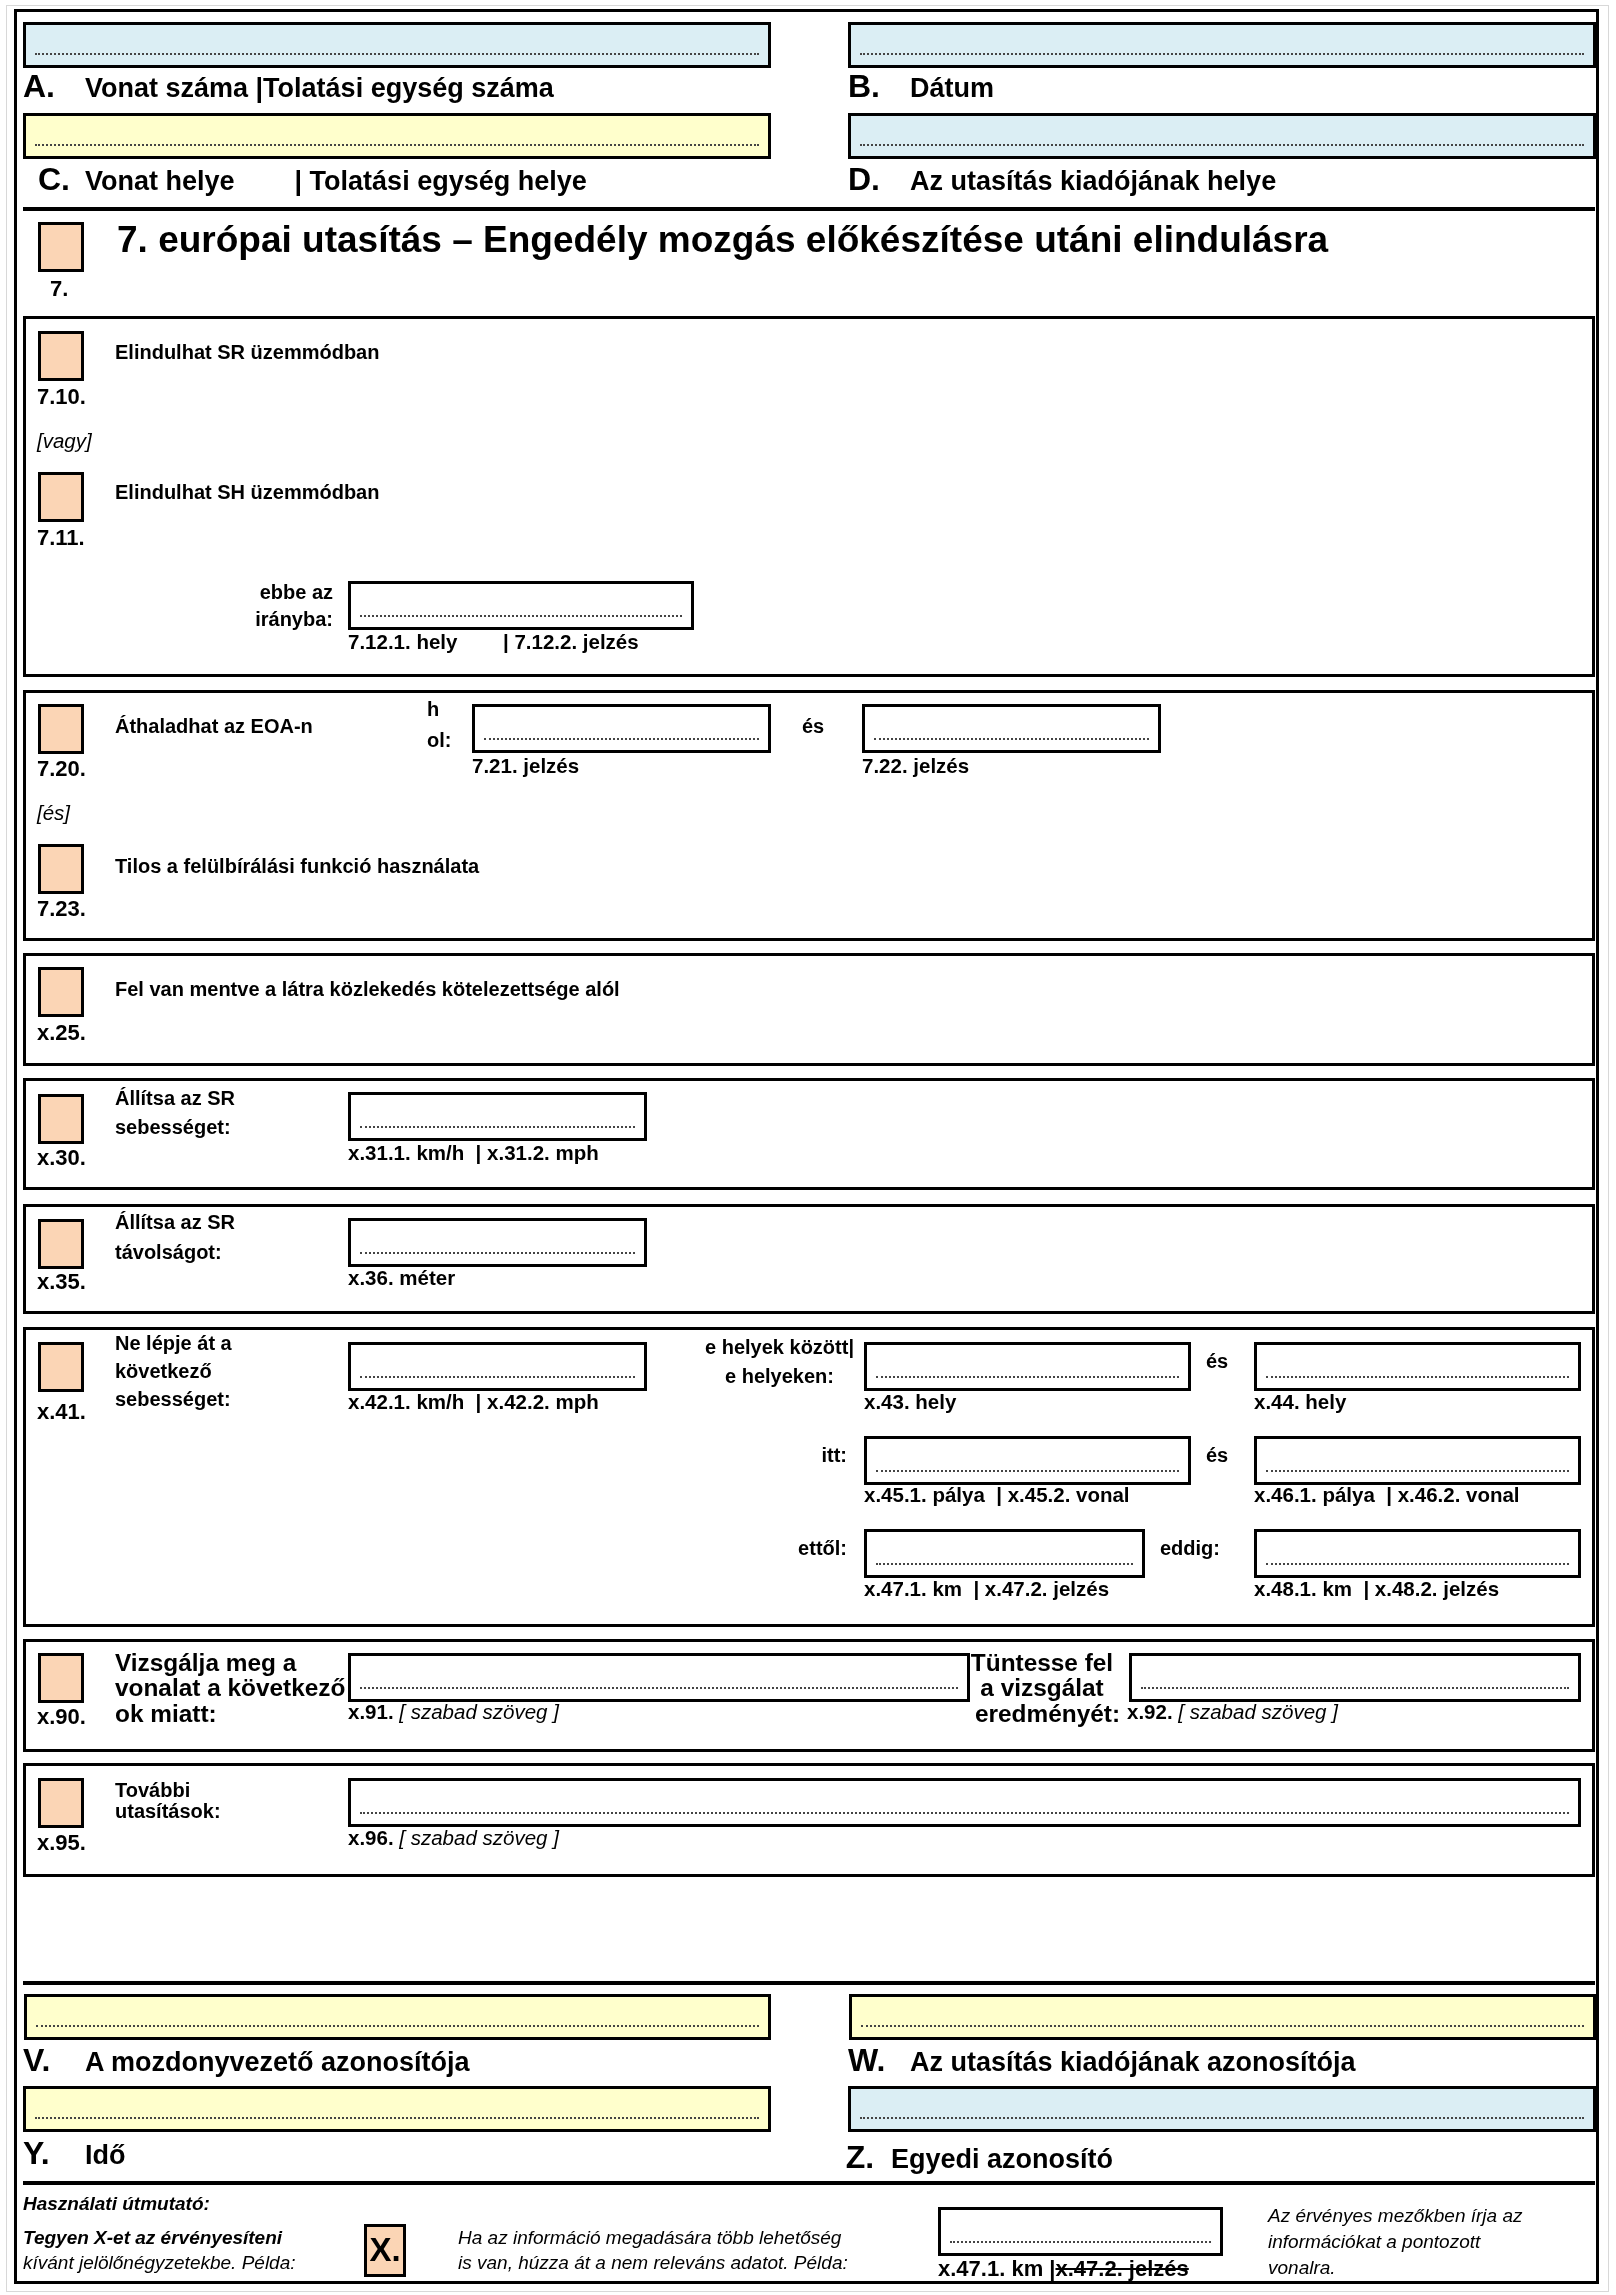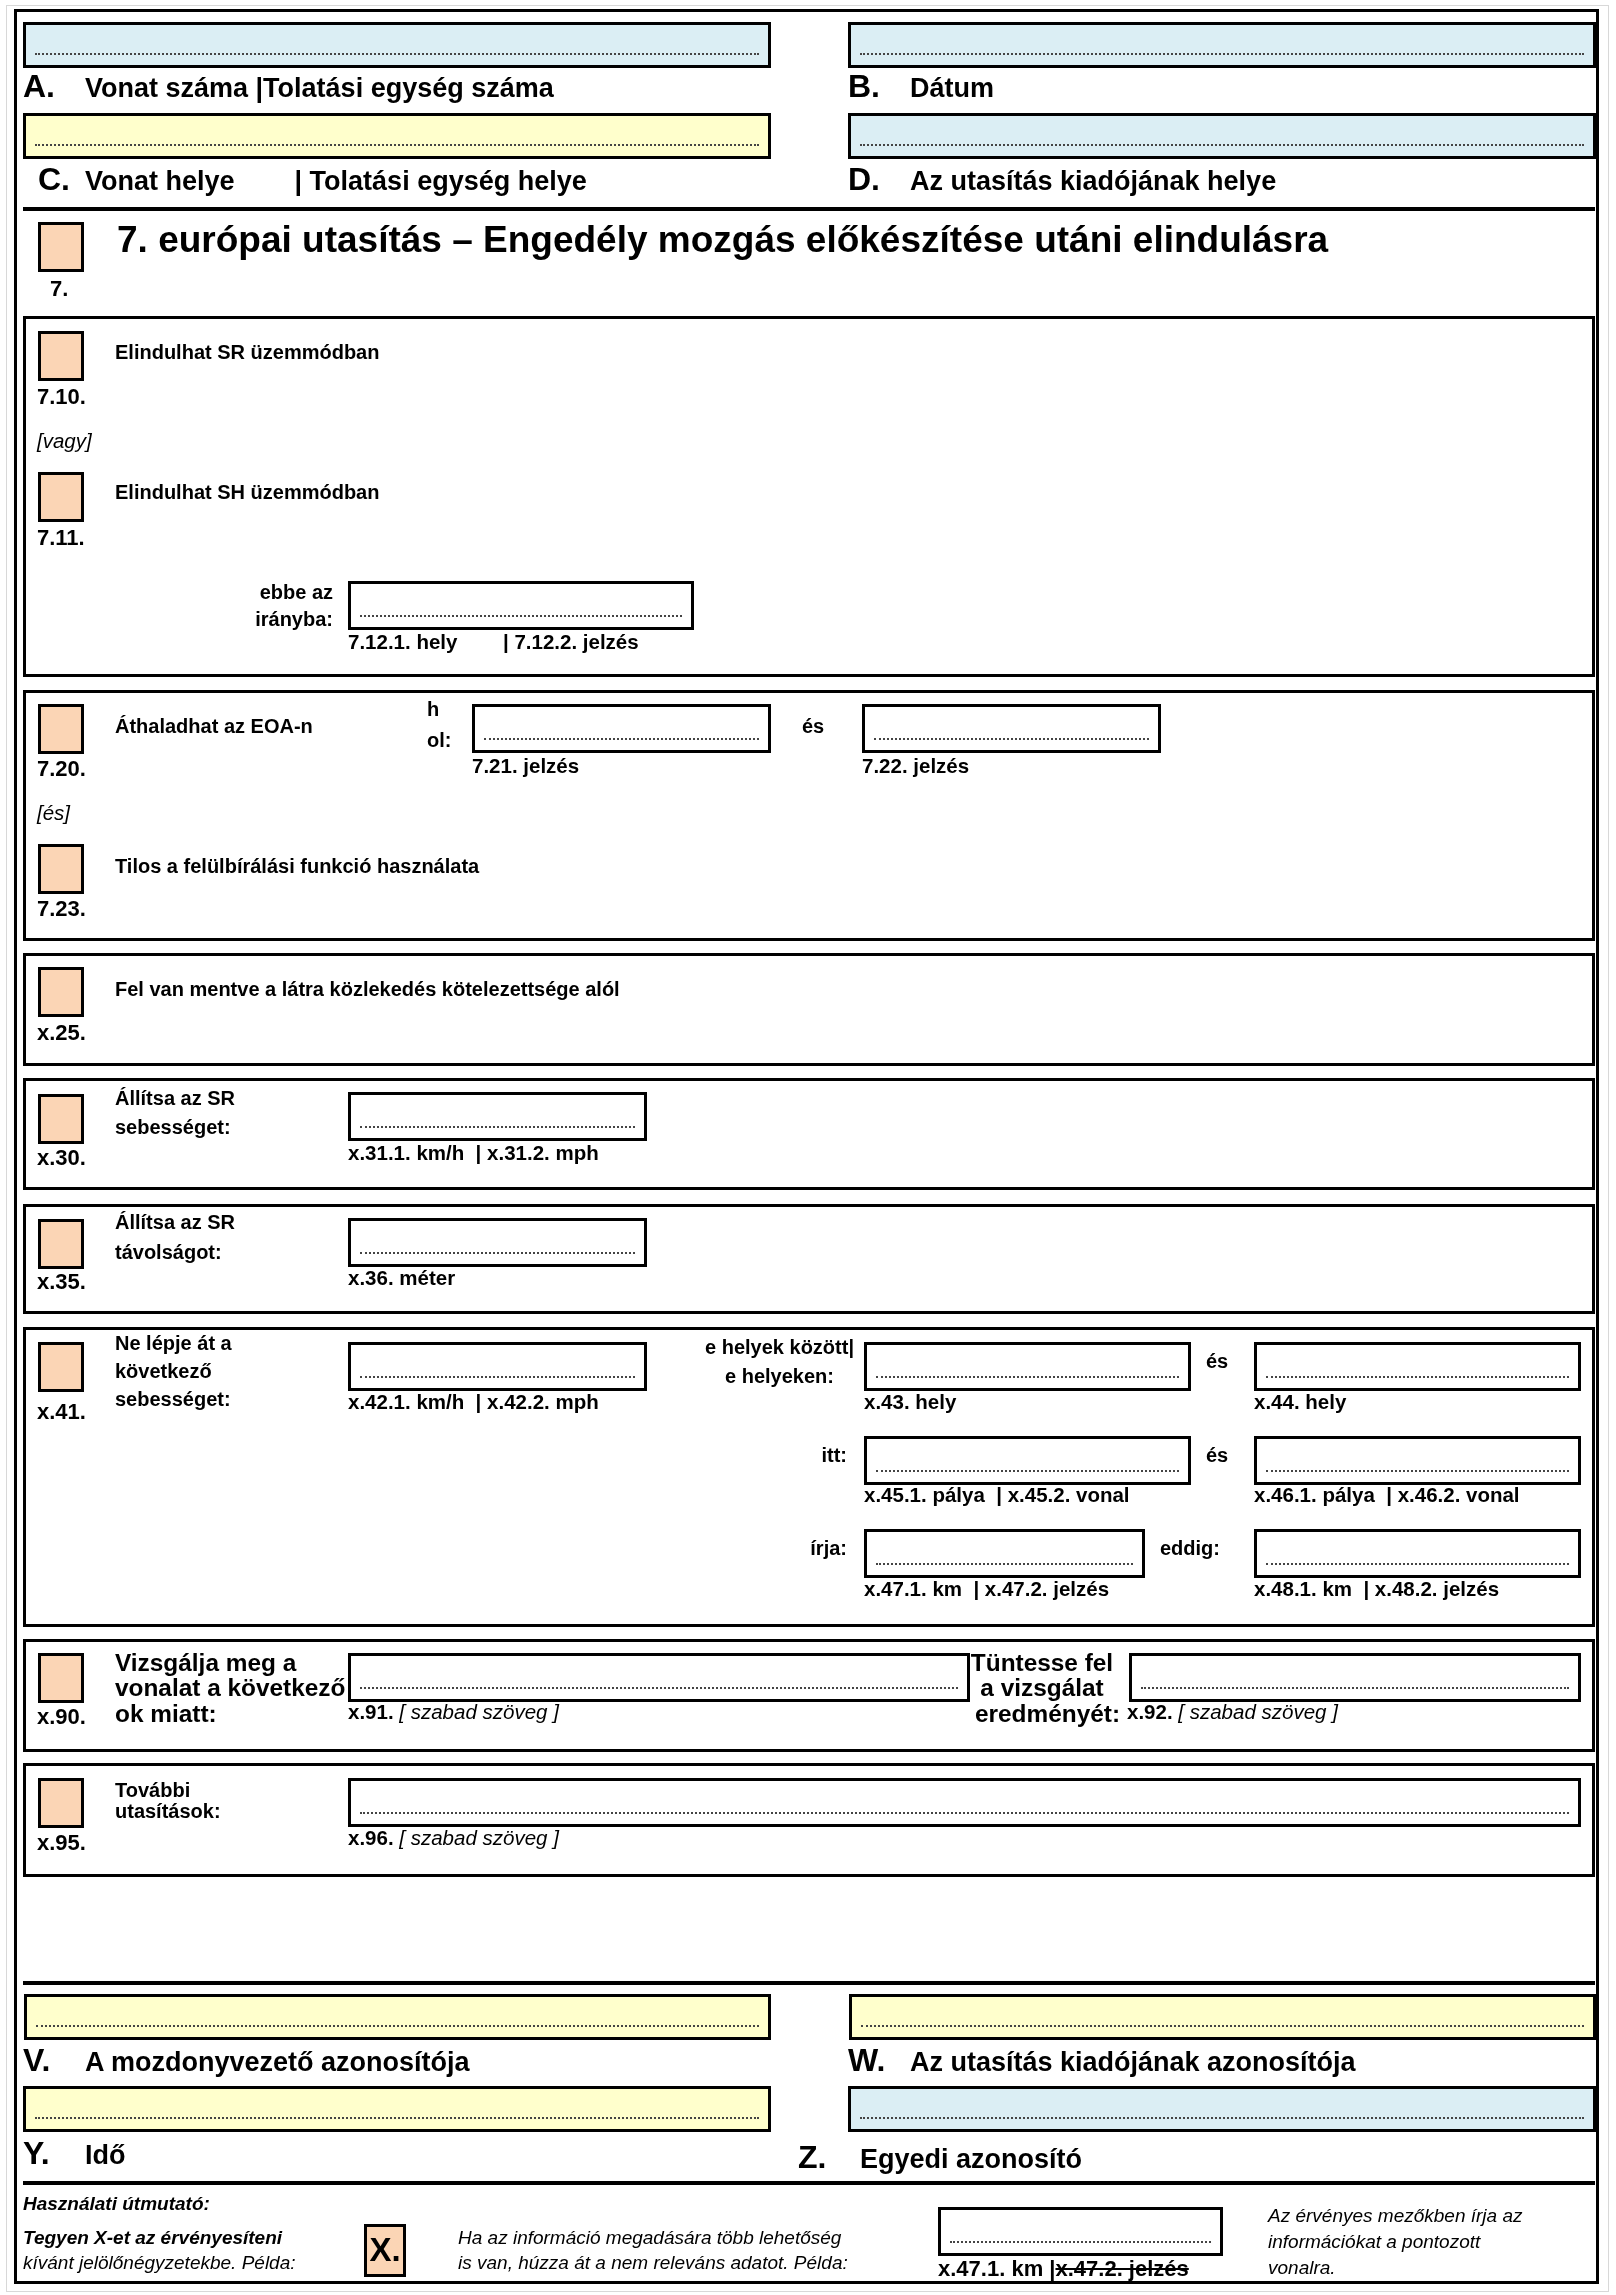--- a/index.html
+++ b/index.html
@@ -145,21 +145,21 @@
 <div class="field white" style="left:864px;top:1436px;width:327px;height:49px;">
     <div class="dots"></div>
   </div>
 <div class="sub" style="left:864px;top:1483px;white-space:pre;">x.45.1. pálya  | x.45.2. vonal</div>
 <div class="txt" style="left:1206px;top:1440px;">és</div>
 <div class="field white" style="left:1254px;top:1436px;width:327px;height:49px;">
     <div class="dots"></div>
   </div>
 <div class="sub" style="left:1254px;top:1483px;white-space:pre;">x.46.1. pálya  | x.46.2. vonal</div>
 
-<div class="txt right" style="left:738px;width:109px;top:1533px;">írja:</div>
+<div class="txt right" style="left:738px;width:109px;top:1533px;">ettől:</div>
 <div class="field white" style="left:864px;top:1529px;width:281px;height:49px;">
     <div class="dots"></div>
   </div>
 <div class="sub" style="left:864px;top:1577px;white-space:pre;">x.47.1. km  | x.47.2. jelzés</div>
 <div class="txt" style="left:1160px;top:1533px;">eddig:</div>
 <div class="field white" style="left:1254px;top:1529px;width:327px;height:49px;">
     <div class="dots"></div>
   </div>
 <div class="sub" style="left:1254px;top:1577px;white-space:pre;">x.48.1. km  | x.48.2. jelzés</div>
 
@@ -204,21 +204,21 @@
 <div class="hlabel" style="left:848px;top:2045px;"><span class="letter">W.</span><span>Az utasítás kiadójának azonosítója</span></div>
 
 <div class="field yellow" style="left:23px;top:2086px;width:748px;height:46px;">
     <div class="dots"></div>
   </div>
 <div class="hlabel" style="left:23px;top:2138px;"><span class="letter">Y.</span><span>Idő</span></div>
 
 <div class="field blue" style="left:848px;top:2086px;width:748px;height:46px;">
     <div class="dots"></div>
   </div>
-<div class="hlabel" style="left:798px;top:2142px;"><span class="letter">Z.</span><span>Egyedi azonosító</span></div>
+<div class="hlabel" style="left:829px;top:2142px;text-align:center;"><span class="letter">Z.</span><span>Egyedi azonosító</span></div>
 
 <div class="rule" style="top:2181px;"></div>
 <div class="inst" style="left:23px;top:2192px;font-weight:bold;">Használati útmutató:</div>
 <div class="inst" style="left:23px;top:2226px;font-weight:bold;">Tegyen X-et az érvényesíteni</div>
 <div class="inst" style="left:23px;top:2251px;">kívánt jelölőnégyzetekbe. Példa:</div>
 <div class="abs" style="left:364px;top:2224px;width:42px;height:53px;border:3.2px solid #000;background:#fbd5b5;box-sizing:border-box;font-weight:bold;font-size:33px;text-align:center;line-height:46px;"><span>X.</span></div>
 <div class="inst" style="left:458px;top:2226px;">Ha az információ megadására több lehetőség</div>
 <div class="inst" style="left:458px;top:2251px;">is van, húzza át a nem releváns adatot. Példa:</div>
 <div class="field white" style="left:938px;top:2207px;width:285px;height:49px;">
     <div class="dots"></div>

